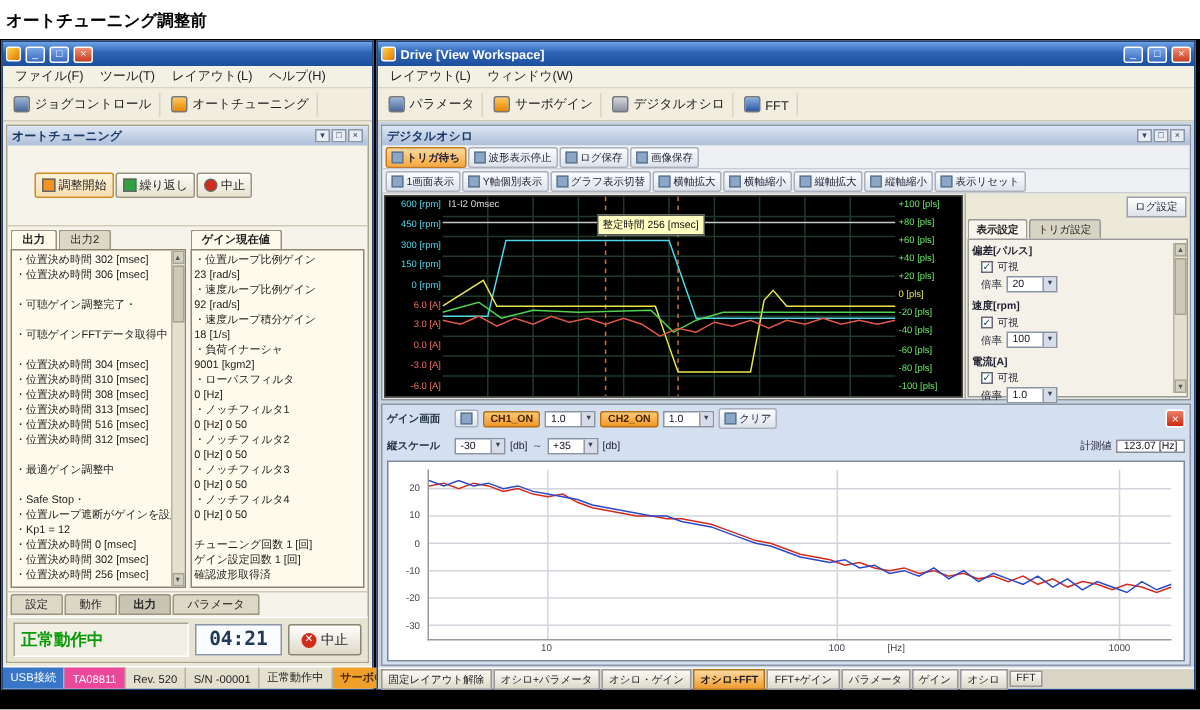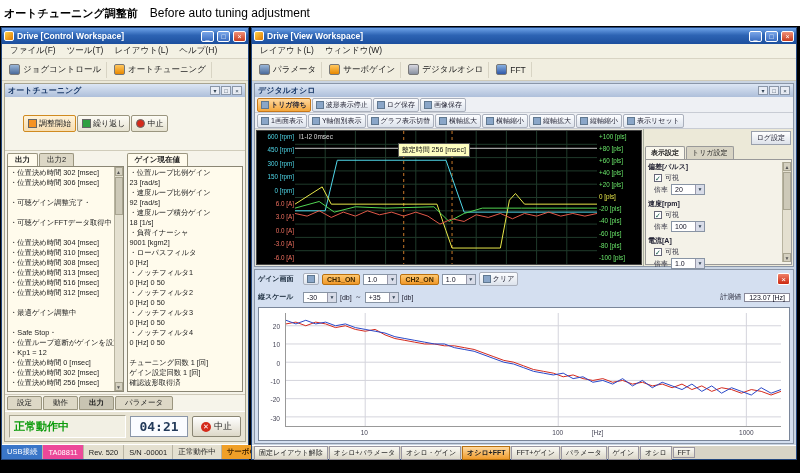--- a/index.html
+++ b/index.html
@@ -126,28 +126,26 @@
 .layout-bar{height:14px;display:flex;align-items:center;gap:1px;background:#d8d4c6;border-top:1px solid #fff;padding:0 2px;flex:none;}
 .lbtn{font-size:7px;padding:1px 4px;border:1px solid #9a96a0;background:linear-gradient(#fbfaf4,#dcd8ca);white-space:nowrap;color:#222;}
 .lbtn.active{background:linear-gradient(#ffd9a0,#f09c2c);border-color:#b87010;font-weight:bold;}
 </style>
 </head>
 <body>
 
 <div class="page">
   <div class="header">
     <span class="title-jp">オートチューニング調整前</span>
-    <span class="title-en">Before auto tuning adjustment</span>
   </div>
   <div class="desktop">
 
     <div class="win win-left">
       <div class="titlebar">
         <span class="app-icon"></span>
-        <span class="title">Drive [Control Workspace]</span>
         <span class="tb-btn min"></span>
         <span class="tb-btn max"></span>
         <span class="tb-btn close"></span>
       </div>
       <div class="menubar">
           <span class="menu-item">ファイル(F)</span>
           <span class="menu-item">ツール(T)</span>
           <span class="menu-item">レイアウト(L)</span>
           <span class="menu-item">ヘルプ(H)</span>
         </div>

